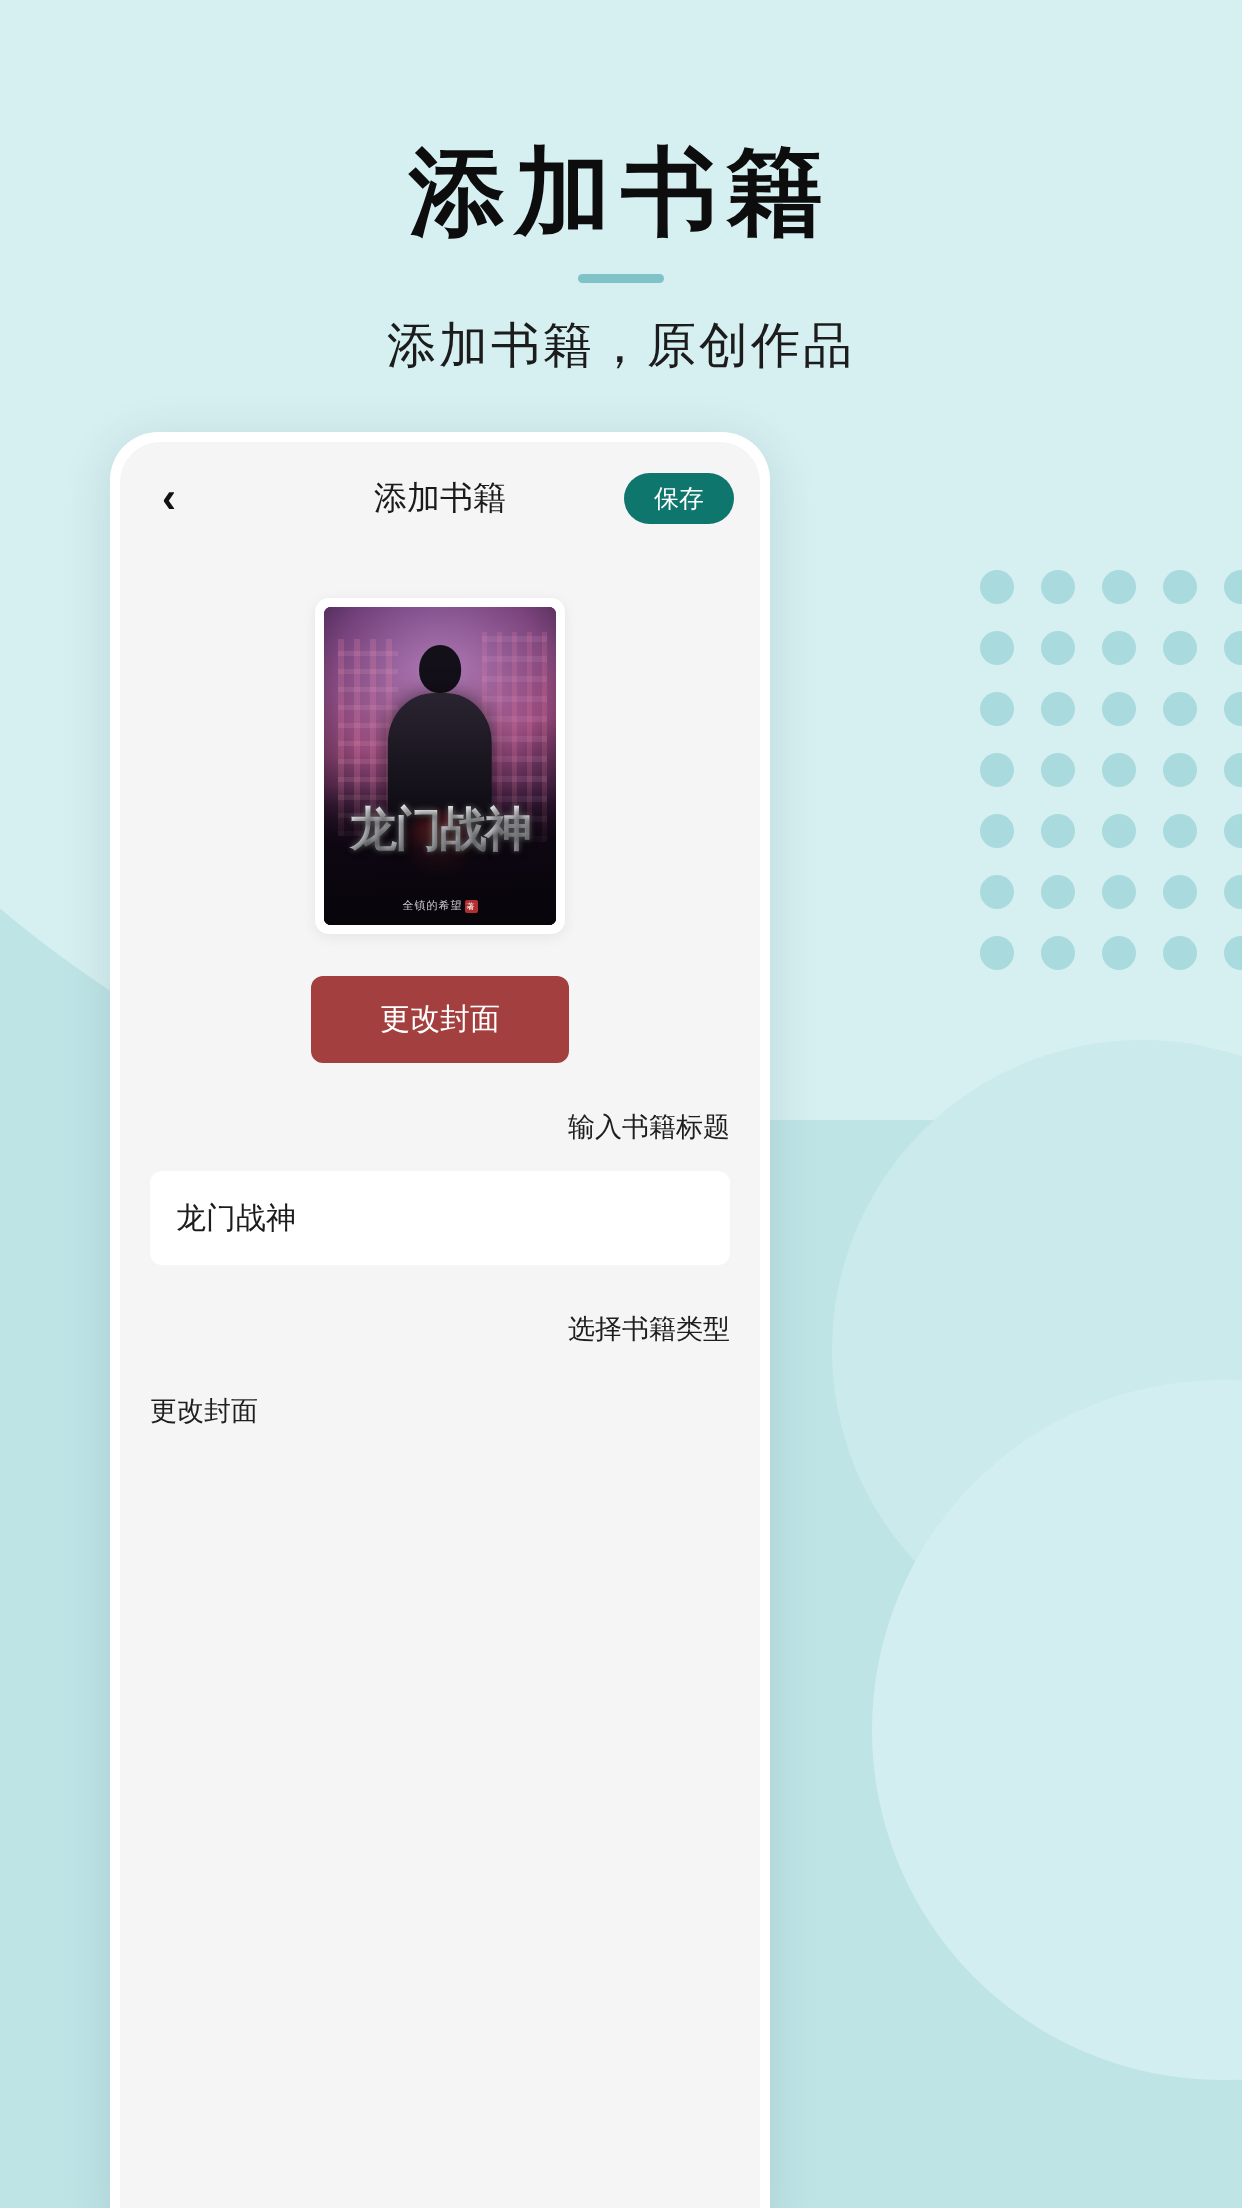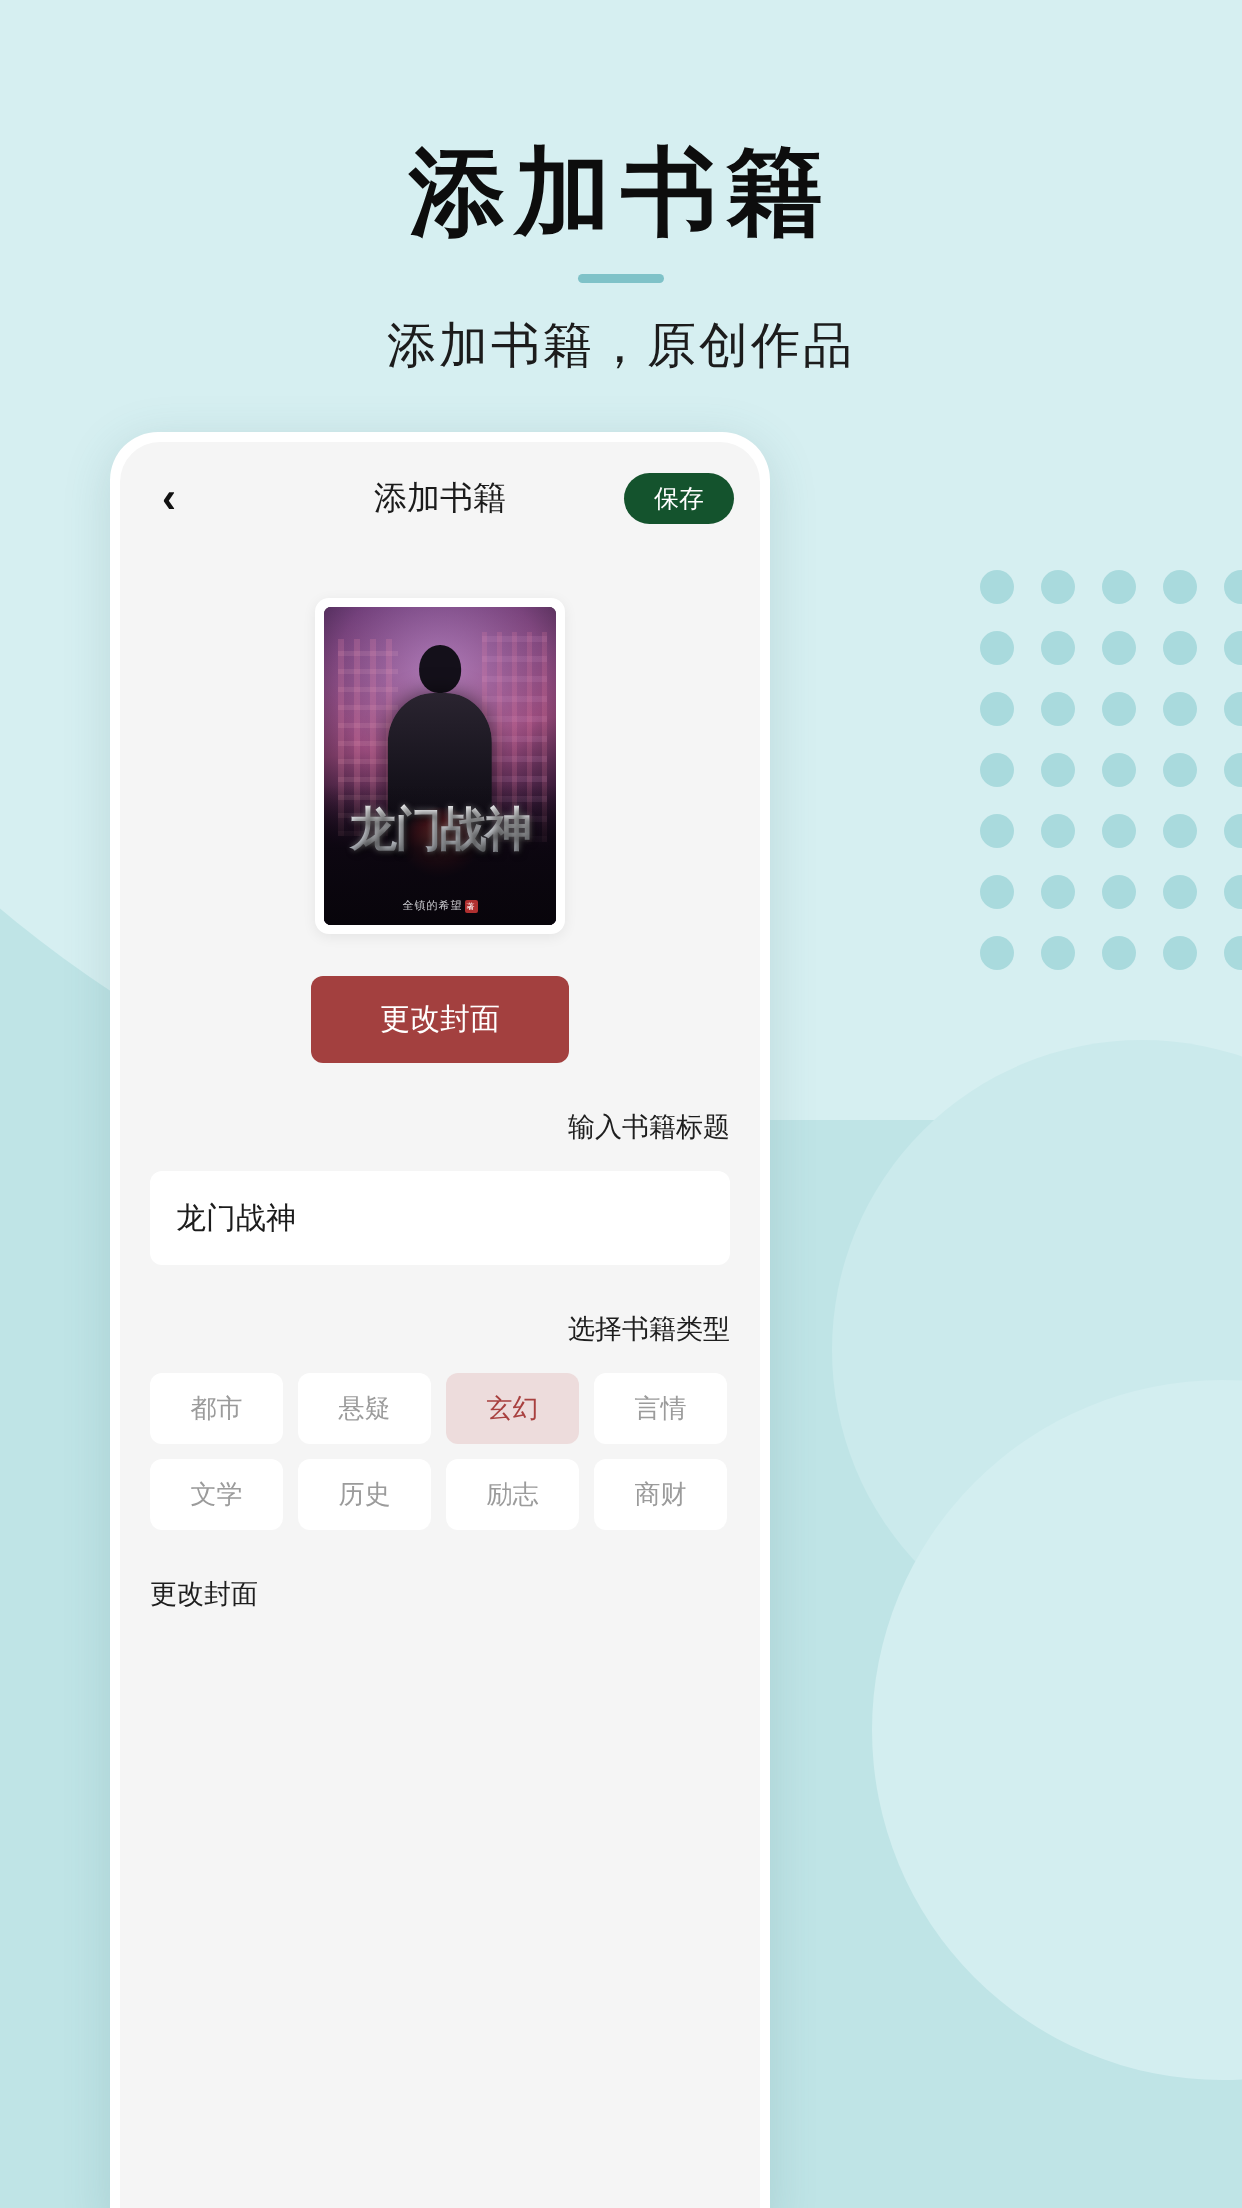--- a/index.html
+++ b/index.html
@@ -120,21 +120,21 @@
   .appbar-title {
     position:absolute;
     left:0; right:0;
     text-align:center;
     font-size:33px;
     color:#1b1b1b;
     pointer-events:none;
   }
   .save-btn {
     margin-left:auto;
-    background:#14532d;
+    background:#0f766e;
     color:#fff;
     font-size:25px;
     border-radius:40px;
     padding:13px 30px;
     line-height:1;
     cursor:pointer;
     border:none;
     font-family:inherit;
   }
 
@@ -381,29 +381,19 @@
         </div>
       </div>
 
       <button class="change-cover-btn">更改封面</button>
 
       <div class="section">
         <div class="field-label">输入书籍标题</div>
         <input class="text-input" type="text" value="龙门战神" placeholder="请输入书籍标题" style="">
 
         <div class="field-label">选择书籍类型</div>
-        <div class="chips" id="chips">
-            <button class="chip">都市</button>
-            <button class="chip">悬疑</button>
-            <button class="chip selected">玄幻</button>
-            <button class="chip">言情</button>
-            <button class="chip">文学</button>
-            <button class="chip">历史</button>
-            <button class="chip">励志</button>
-            <button class="chip">商财</button>
-          </div>
 
         <div class="tail-label">更改封面</div>
       </div>
 
     </div>
   </div>
 </div>
 
 </body></html>

